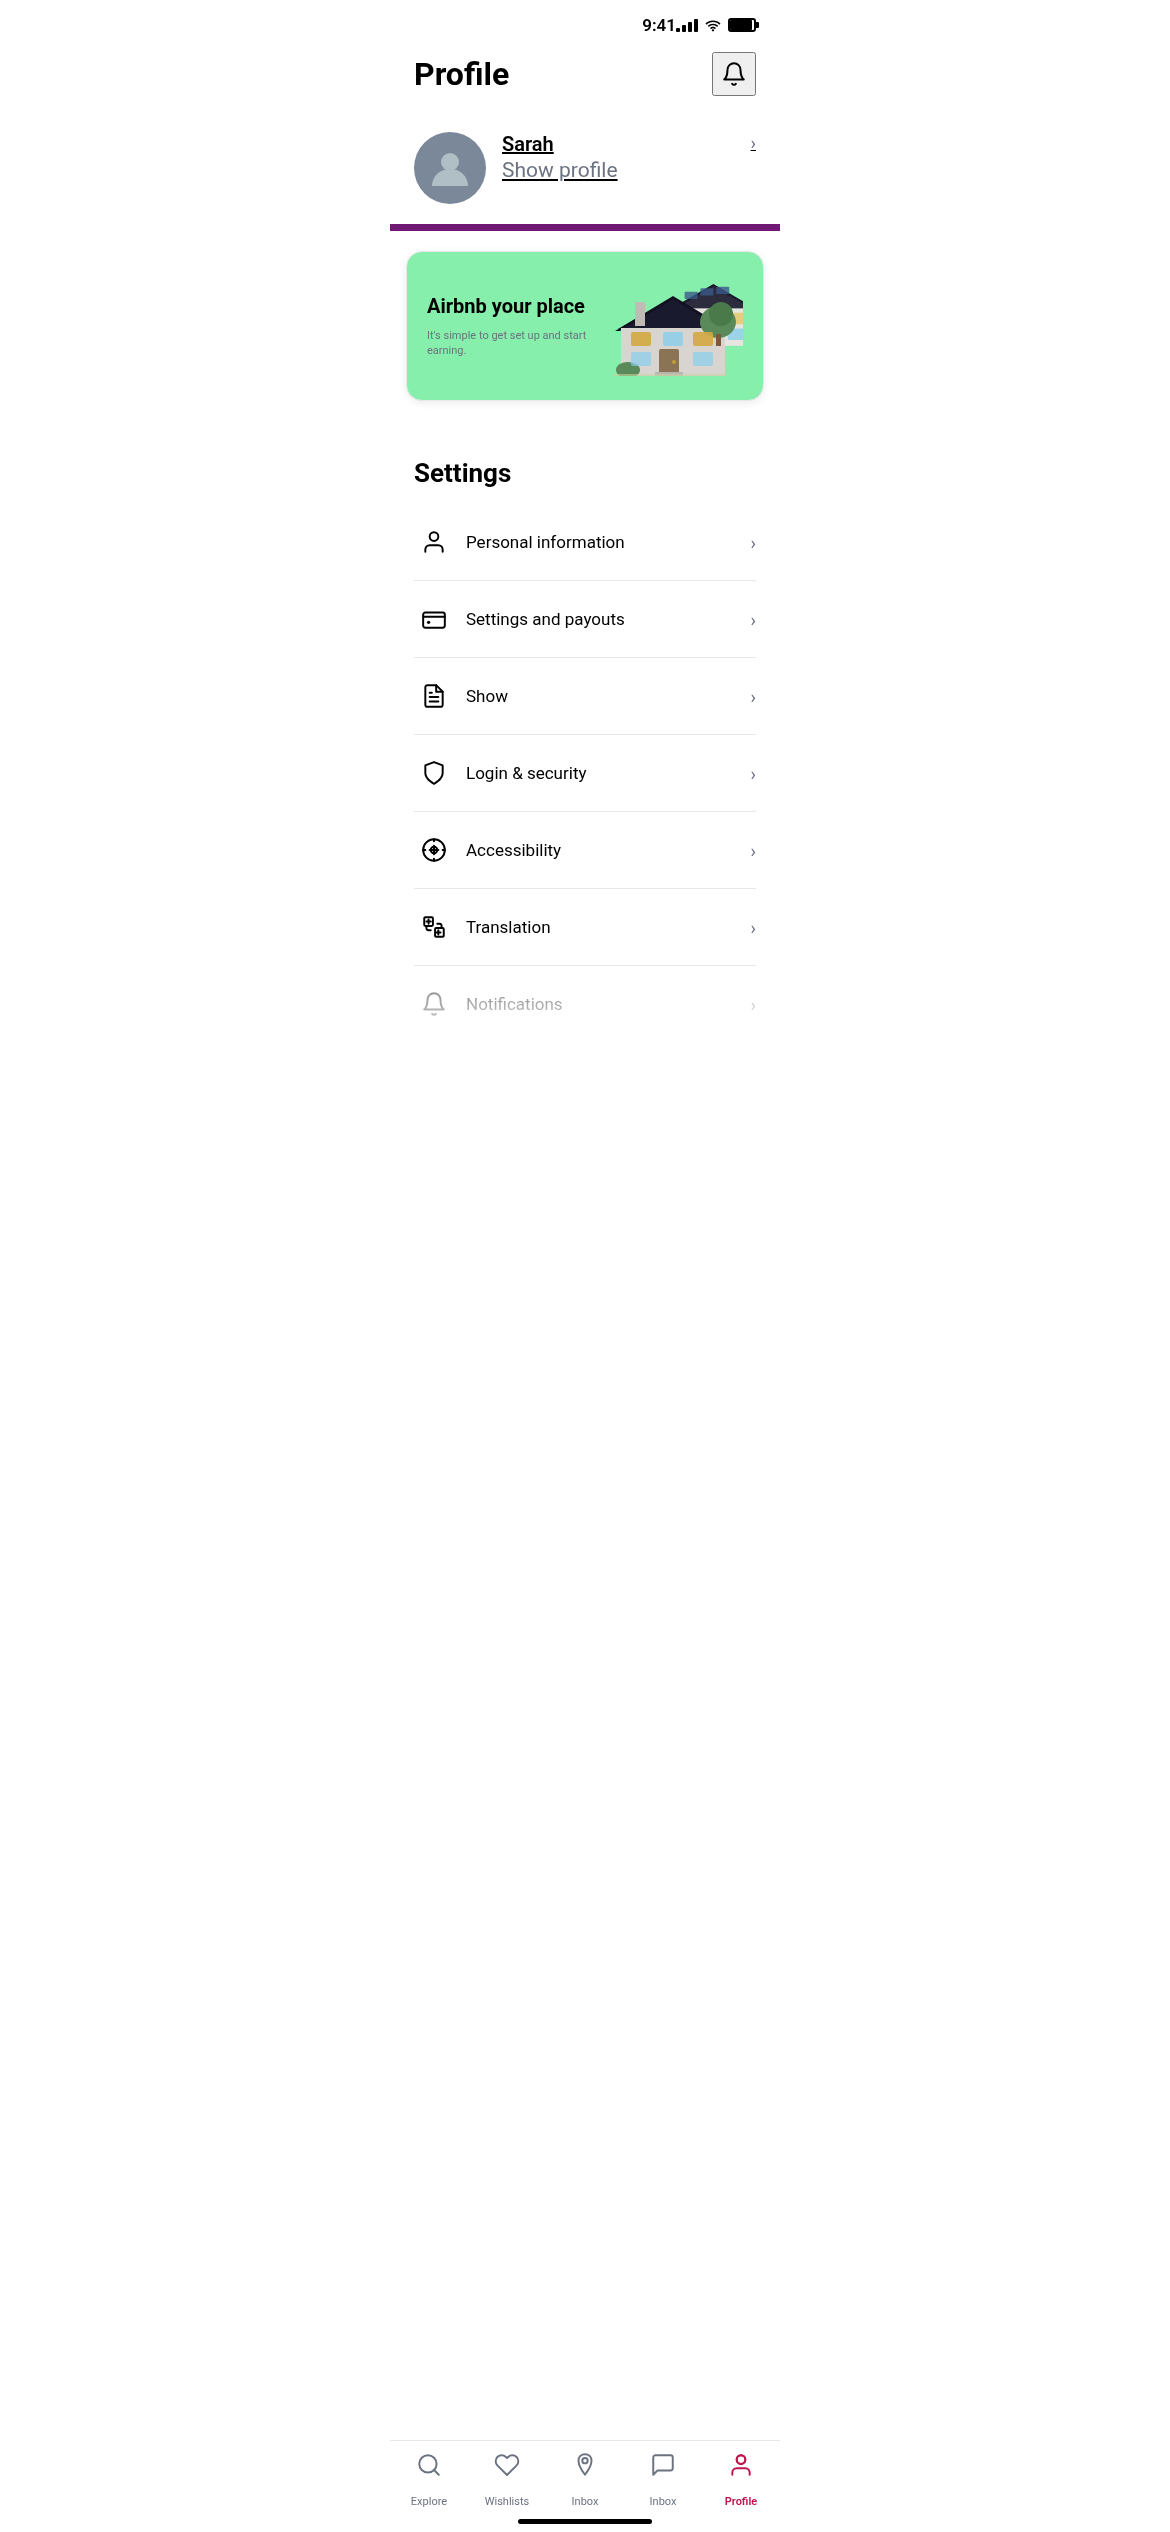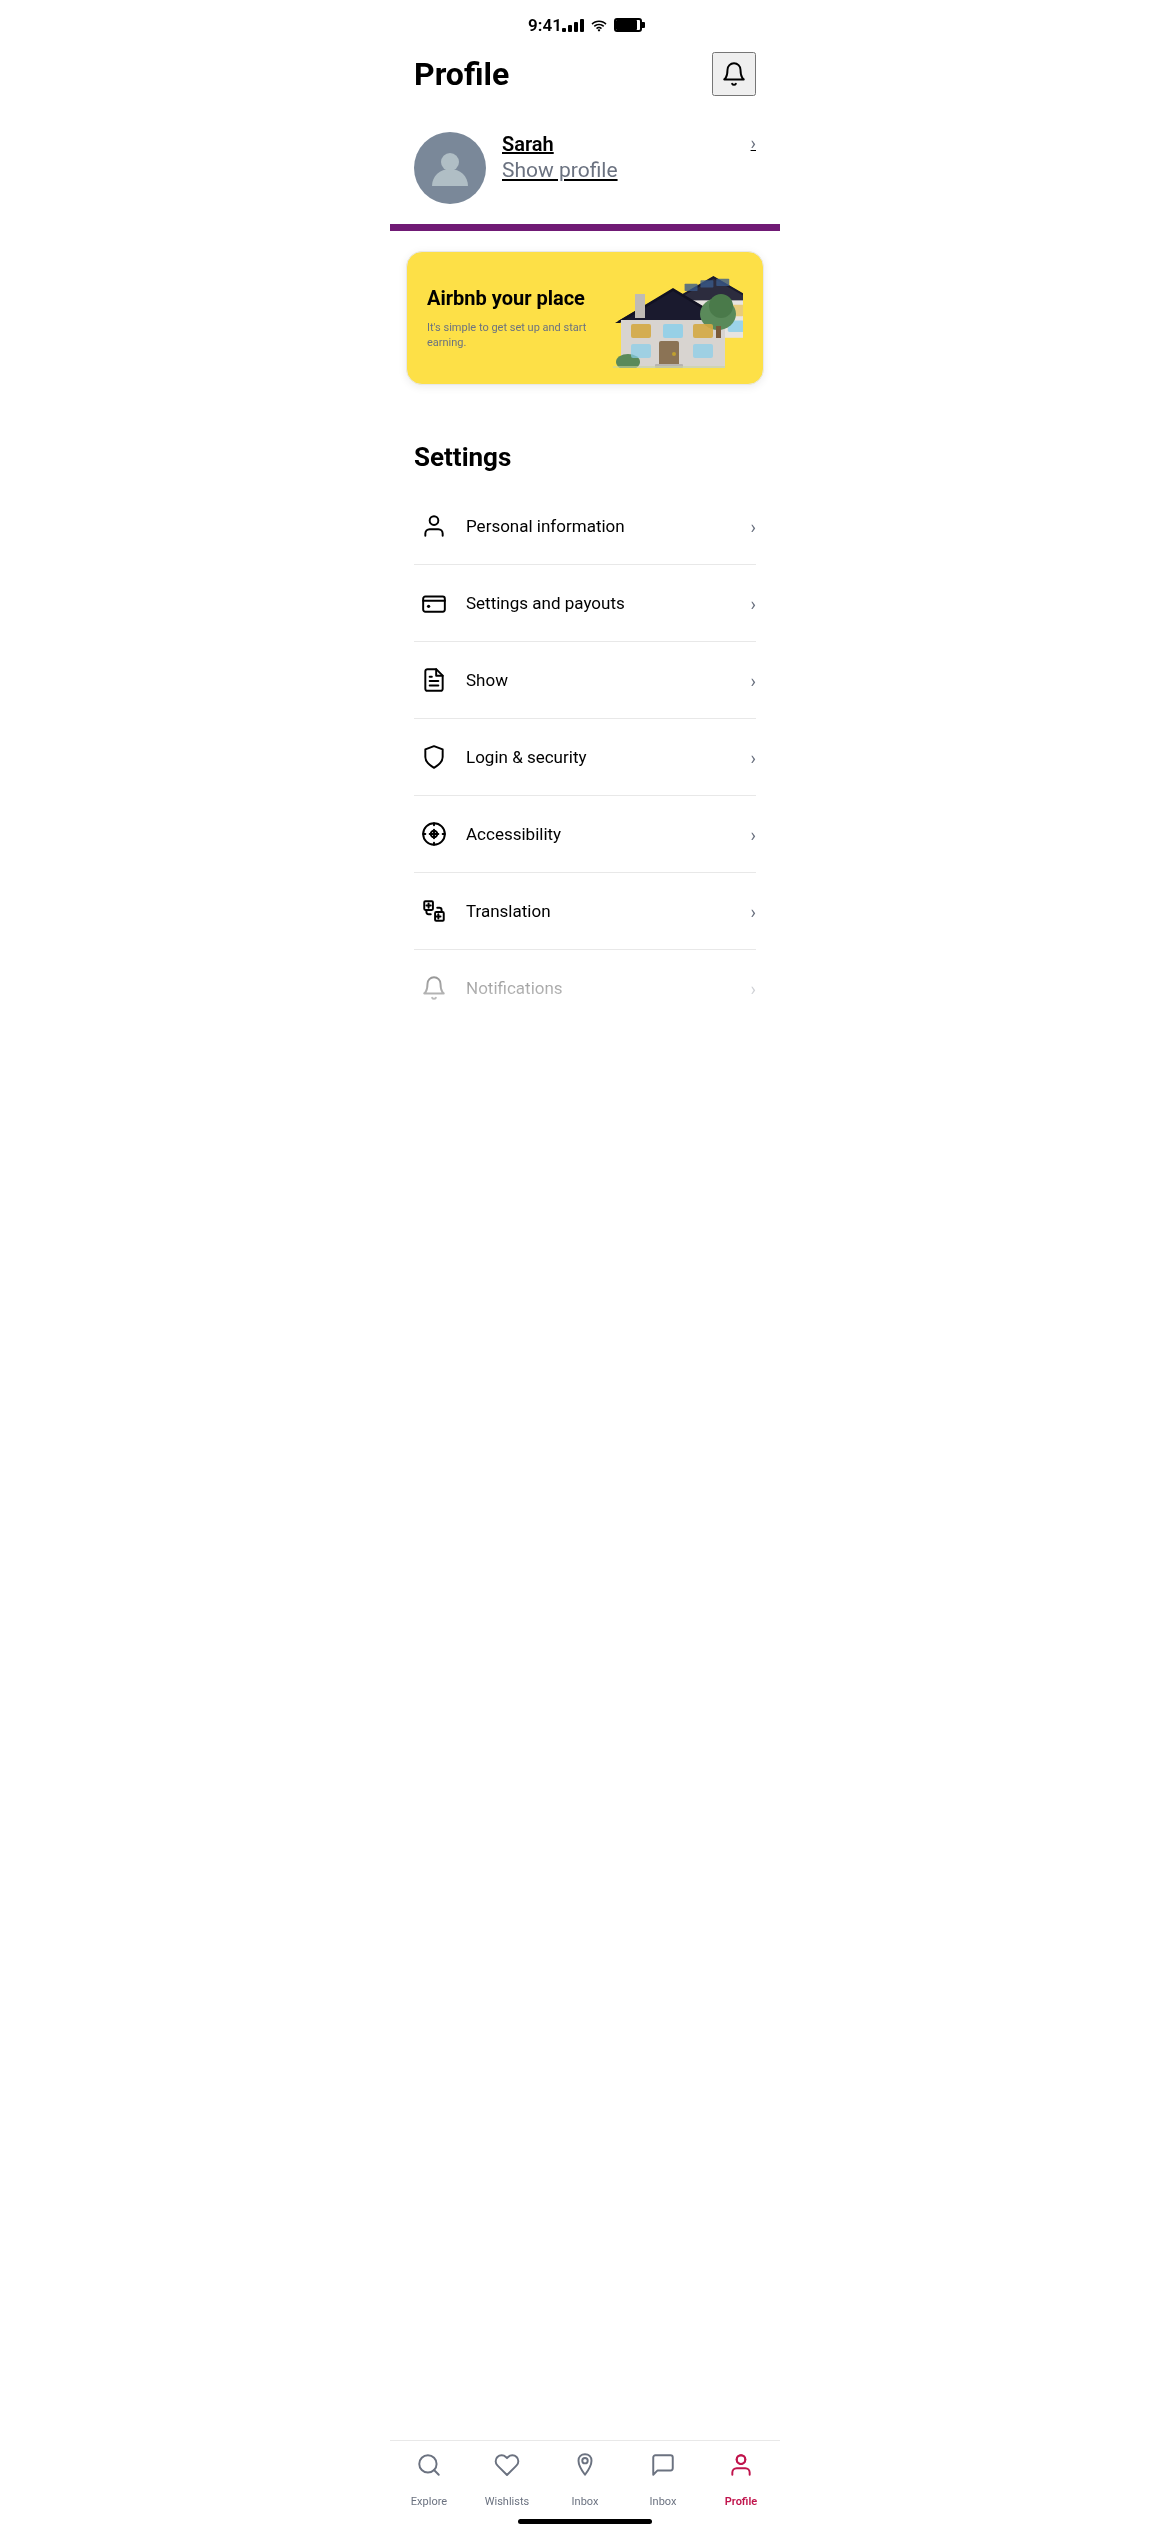--- a/index.html
+++ b/index.html
@@ -15,21 +15,21 @@
       width: 390px;
       margin: 0 auto;
       min-height: 844px;
       overflow-x: hidden;
       position: relative;
     }
 
     
     .status-bar {
       display: flex;
-      justify-content: center;
+      justify-content: flex-end;
       align-items: center;
       padding: 14px 24px 8px;
       height: 44px;
     }
 
     .status-time {
       font-size: 17px;
       font-weight: 600;
       color: #000;
     }
@@ -156,22 +156,22 @@
 
     
     .airbnb-card {
       margin: 20px 16px;
       border-radius: 16px;
       border: 1px solid #e8e8e8;
       box-shadow: 0 2px 8px rgba(0,0,0,0.08);
       display: flex;
       align-items: center;
       overflow: hidden;
-      padding: 16px 20px;
-      background: #fde047;
+      padding: 24px 20px;
+      background: #86efac;
       cursor: pointer;
     }
 
     .airbnb-card-text {
       flex: 1;
     }
 
     .airbnb-card-title {
       font-size: 20px;
       font-weight: 700;

